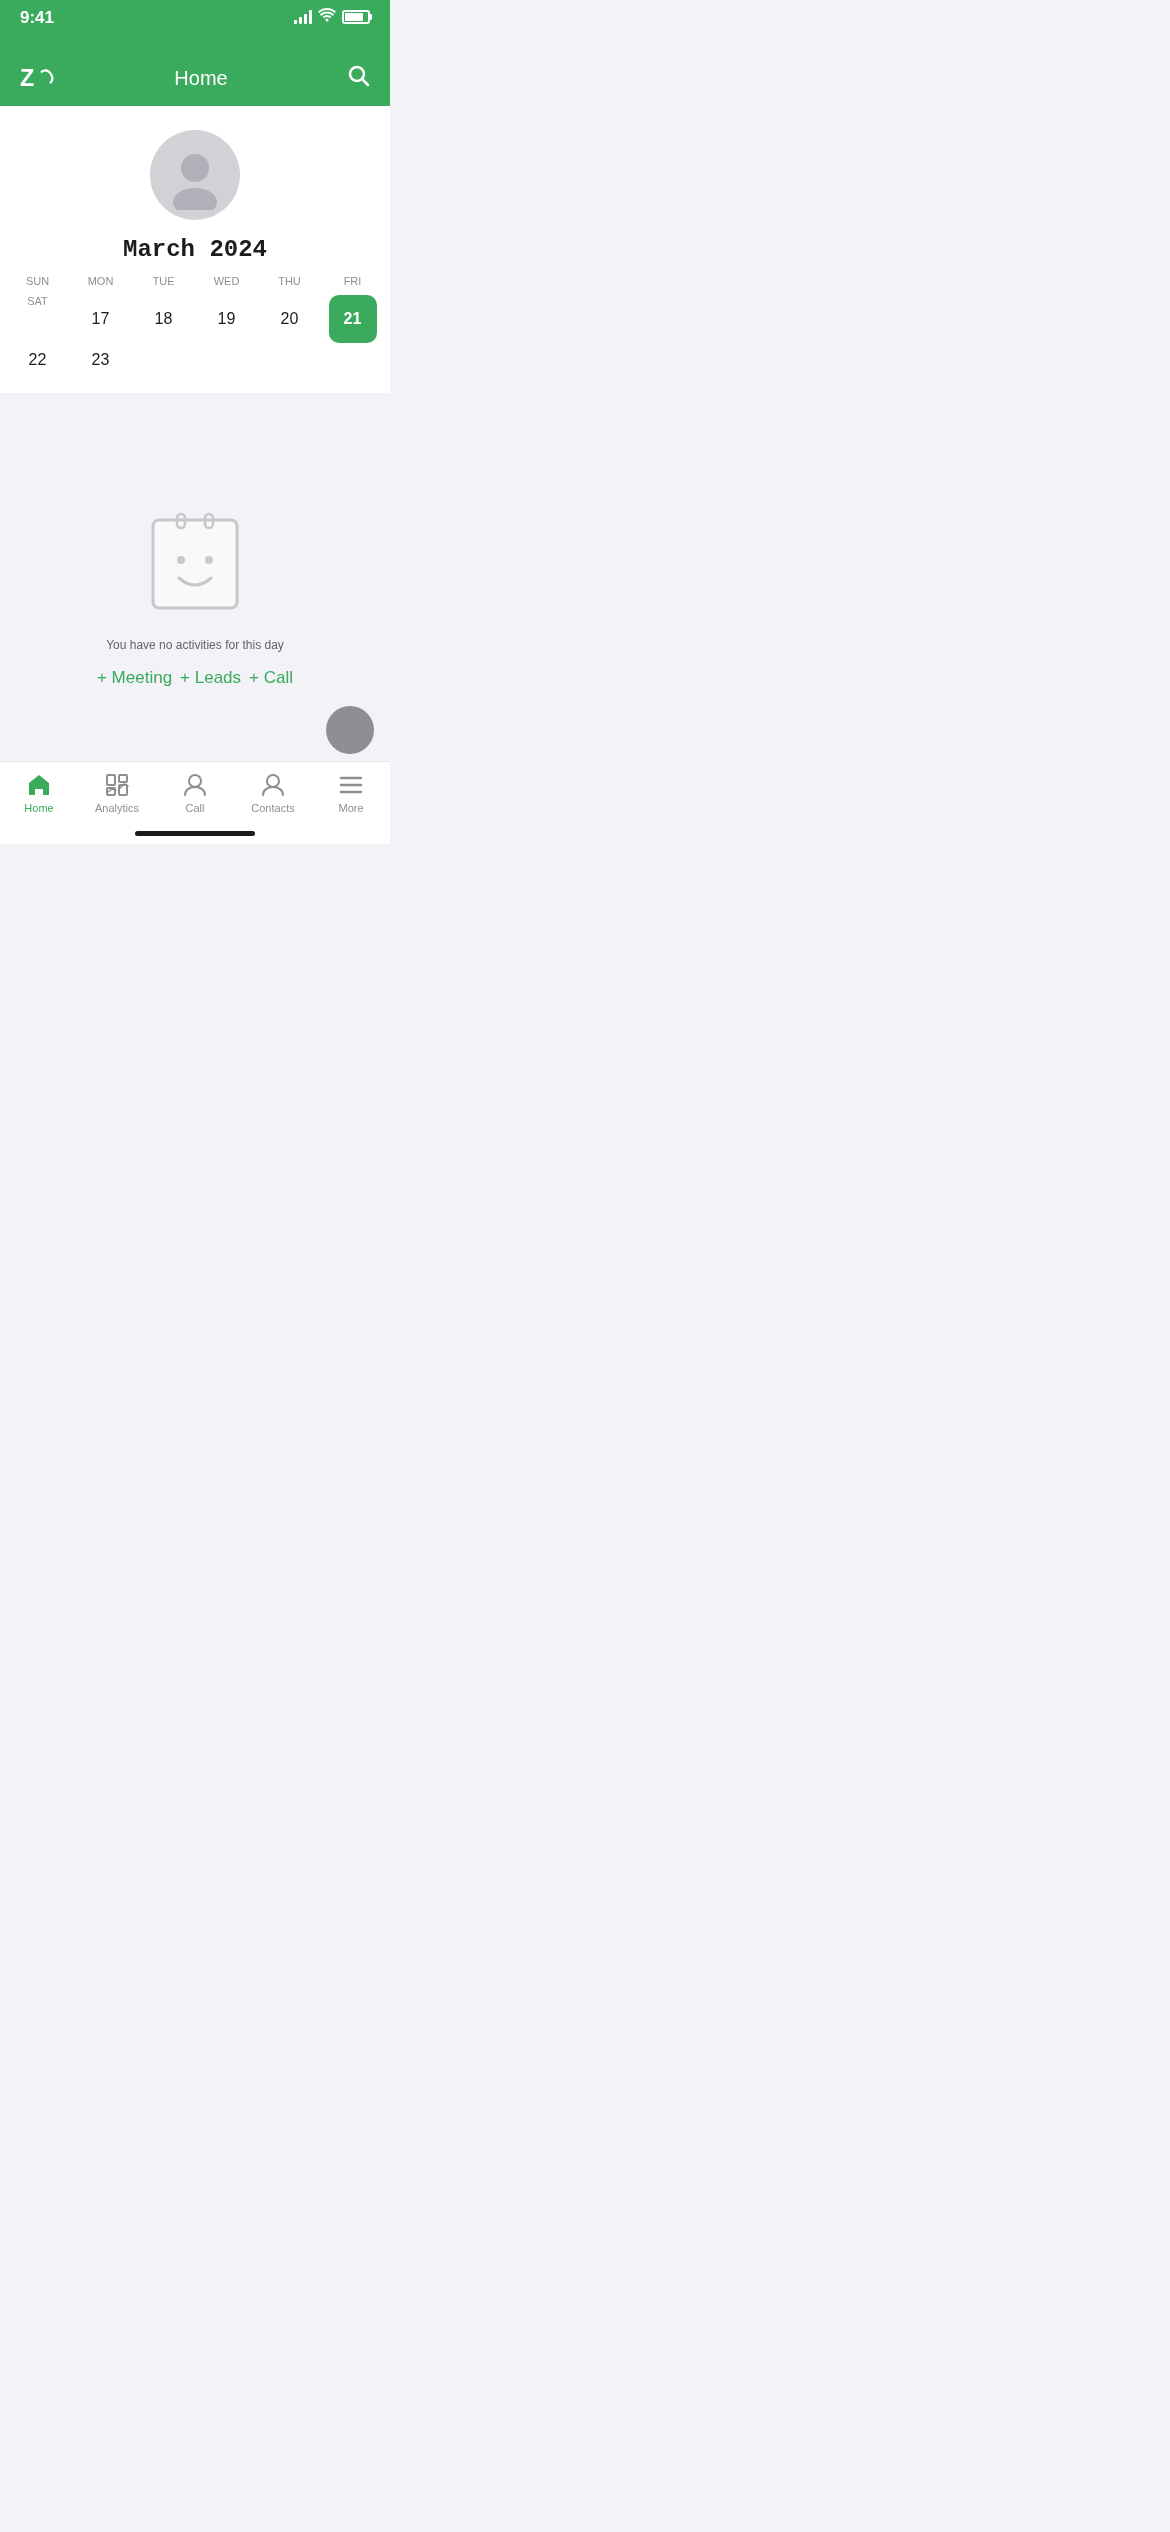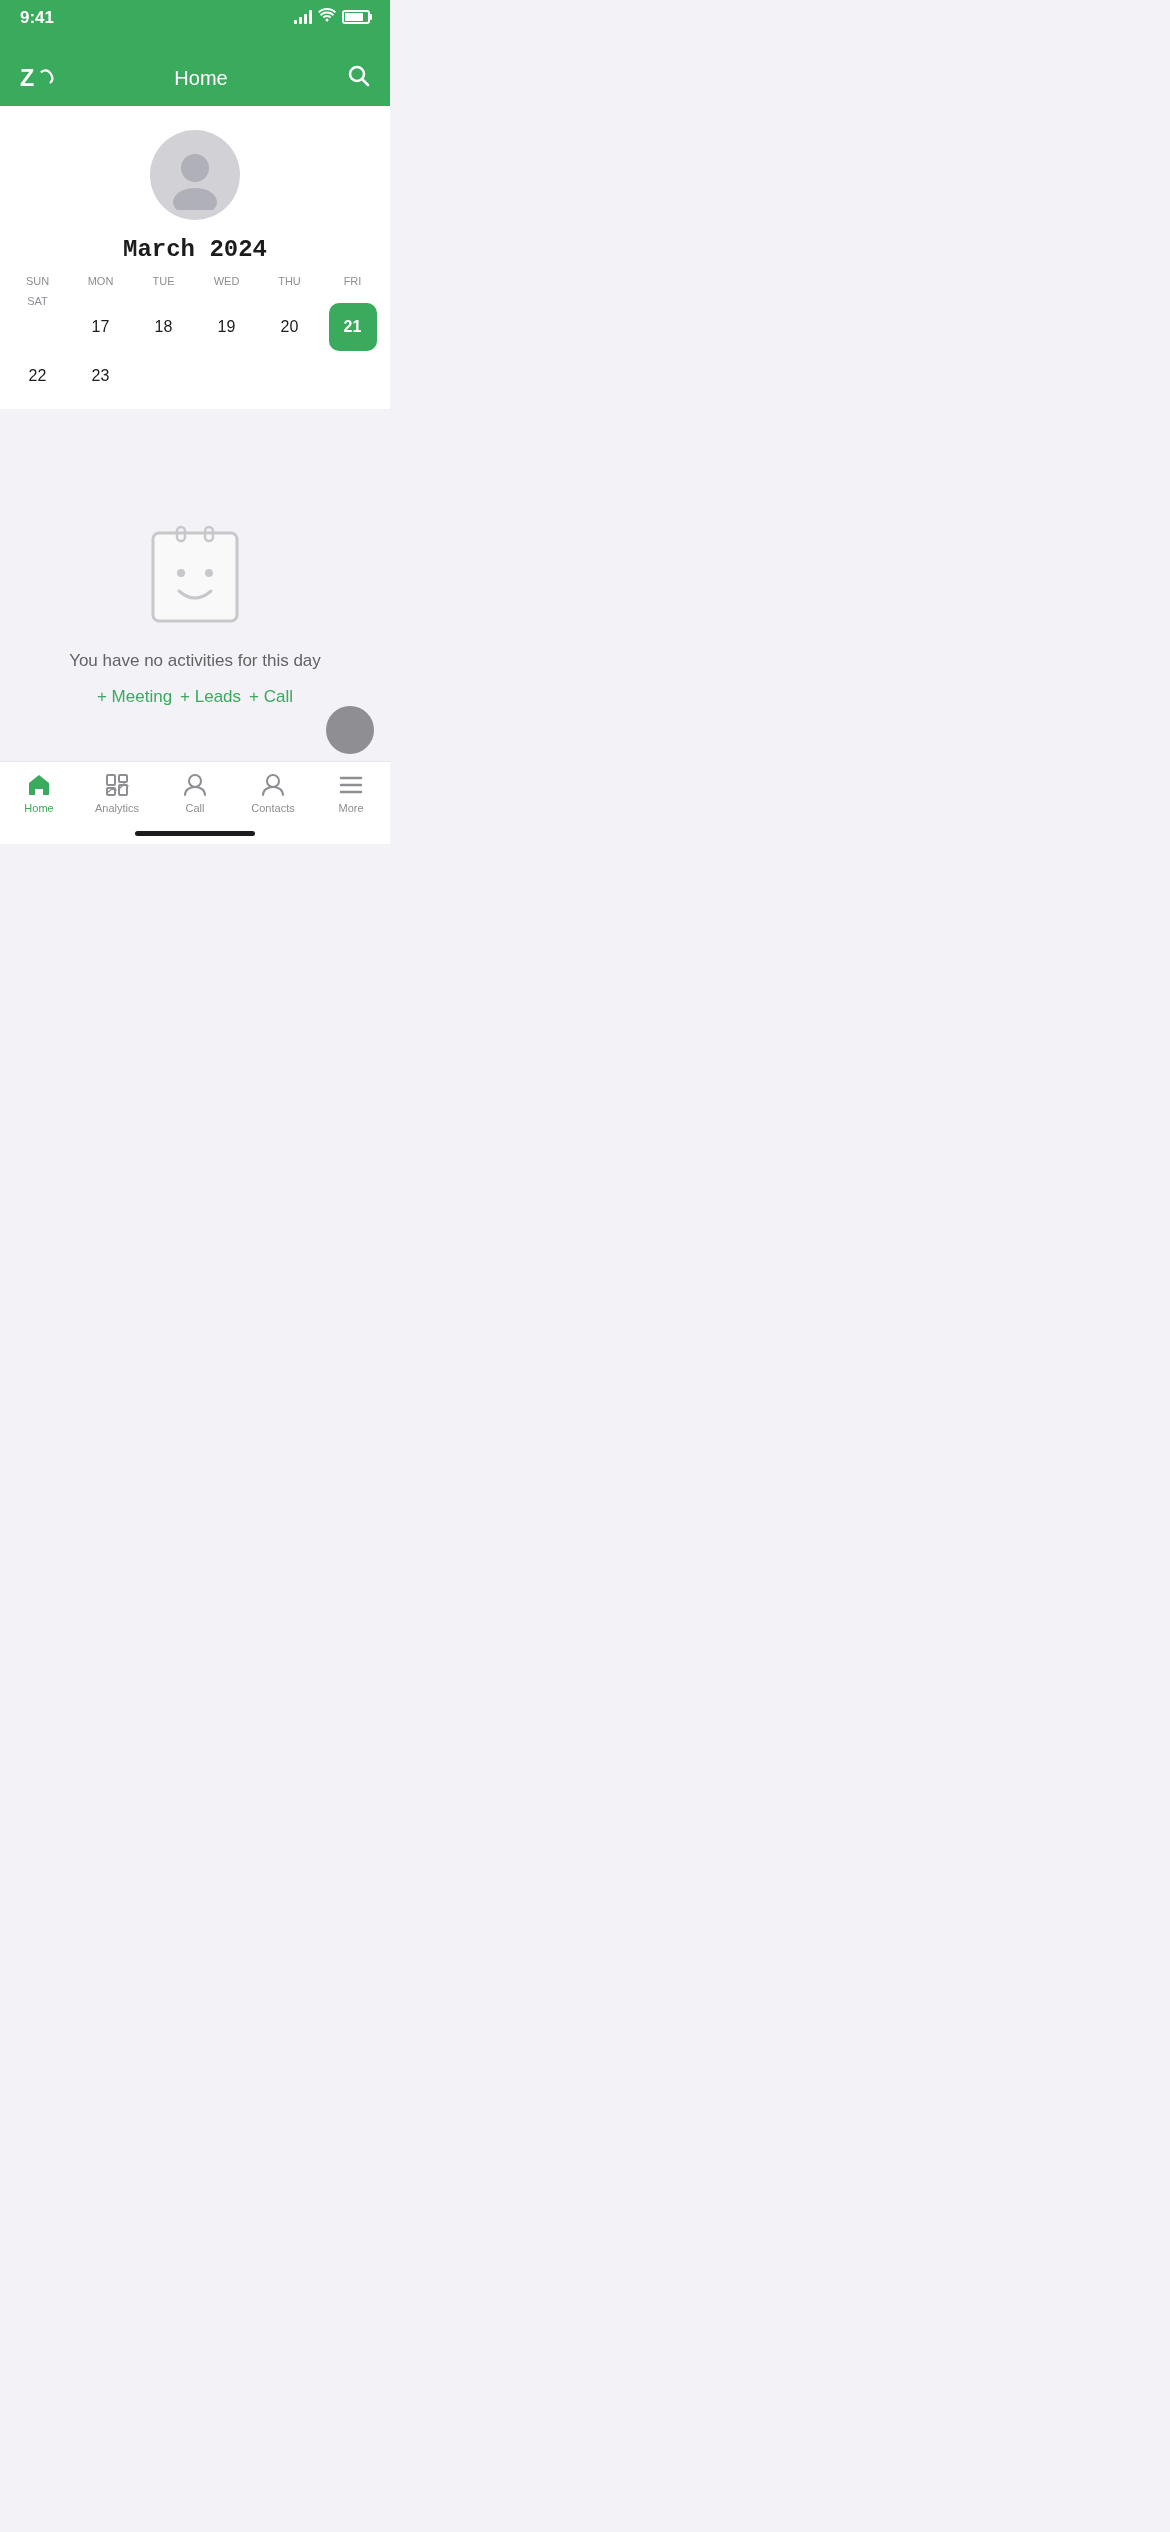--- a/index.html
+++ b/index.html
@@ -178,42 +178,42 @@
       justify-content: center;
     }
 
     .day-cell.today {
       background: #3aaa5c;
       color: white;
       border-radius: 10px;
       font-weight: 600;
       width: 48px;
       height: 48px;
-      margin: 8px auto;
+      margin: 0 auto;
     }
 
     
     .empty-section {
       background: #f2f2f7;
       min-height: 400px;
       display: flex;
       flex-direction: column;
       align-items: center;
       justify-content: center;
       padding: 40px 20px;
     }
 
     .empty-icon {
       width: 120px;
       height: 120px;
       margin-bottom: 20px;
     }
 
     .empty-text {
-      font-size: 17px;
+      font-size: 12px;
       color: #636366;
       margin-bottom: 16px;
       text-align: center;
     }
 
     .action-links {
       display: flex;
       gap: 8px;
     }
 

